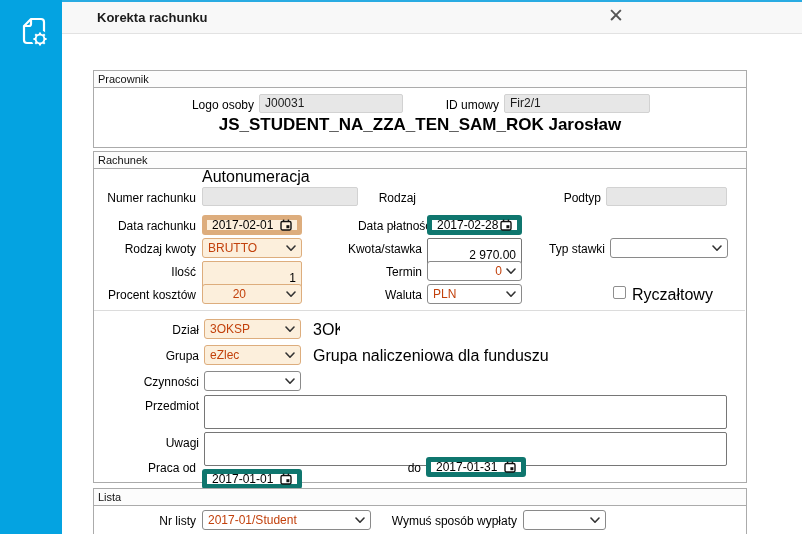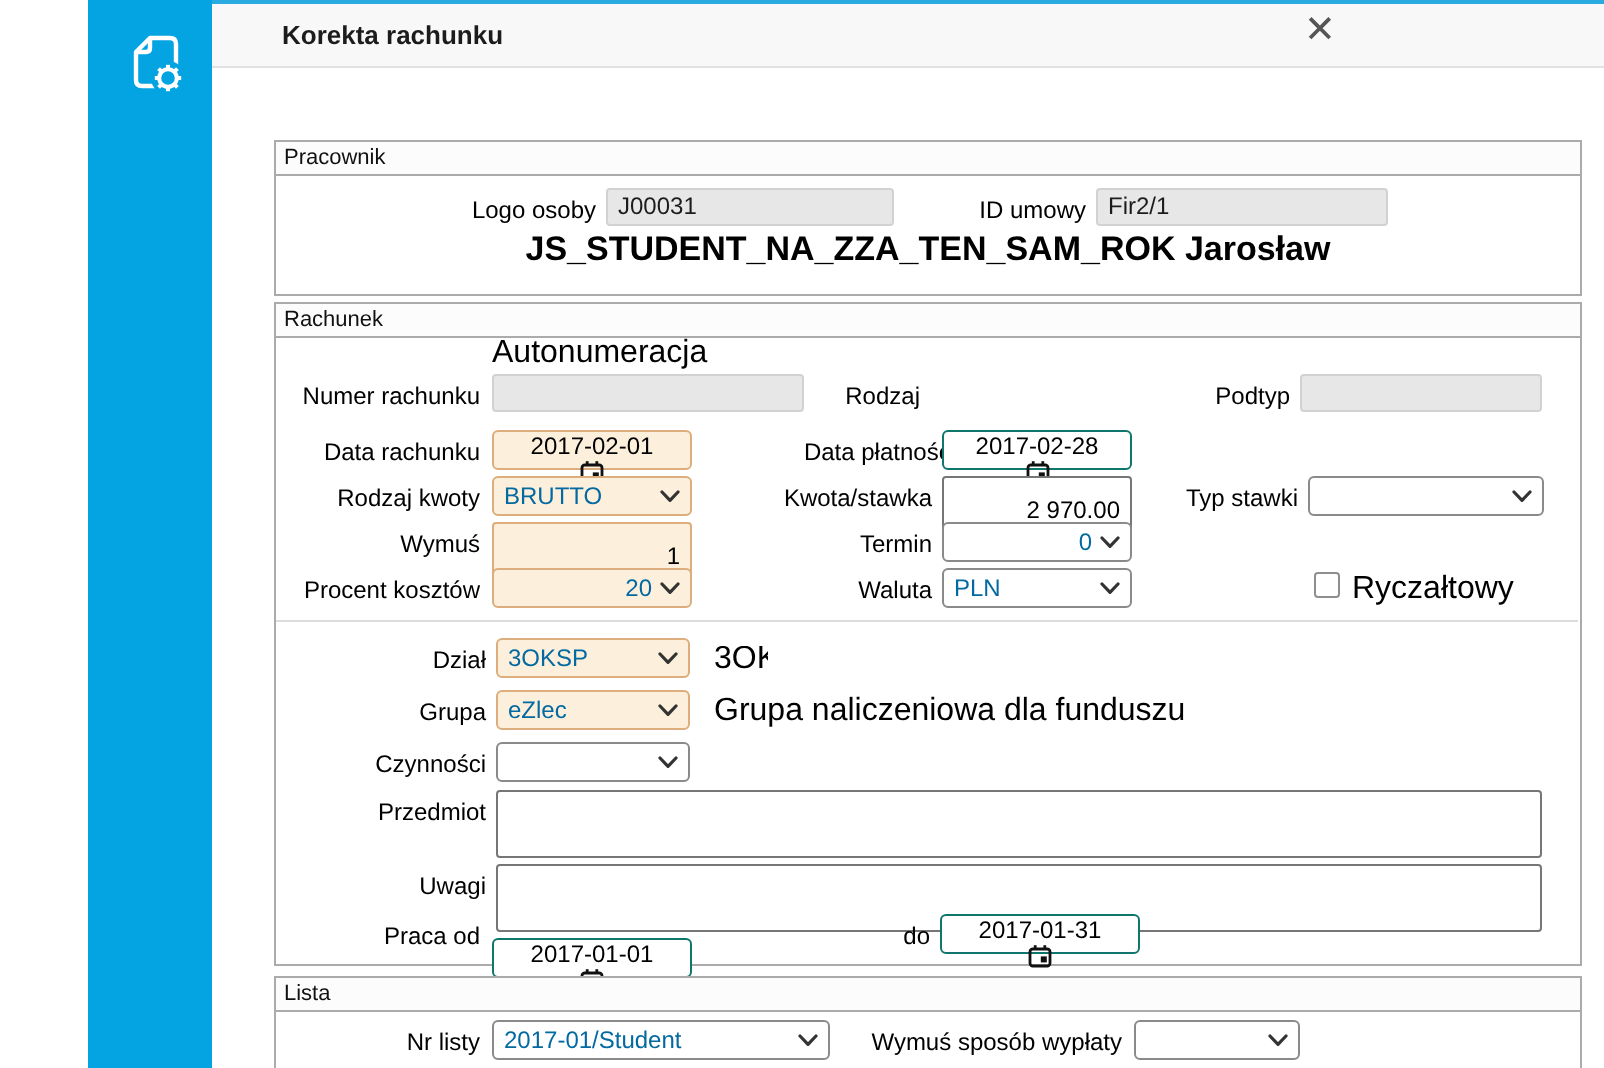--- a/index.html
+++ b/index.html
@@ -1,18 +1,18 @@
 <!DOCTYPE html>
 <html><head>
 <meta charset="utf-8">
 <style>
   * { margin:0; padding:0; box-sizing:border-box; }
   html,body { width:802px; height:534px; overflow:hidden;
               font-family:"Liberation Sans", sans-serif; background:#fff; }
-  .screen { position:relative; width:642px; height:534px; background:#fff;margin-left:44px; }
+  .screen { position:relative; width:642px; height:534px; background:#fff; }
 
   
   .sidebar { position:absolute; left:0; top:0; width:62px; height:534px; }
   .sidebar .app-icon { position:absolute; left:12px; top:12px; }
 
   
   .topline { position:absolute; left:62px; top:0; width:740px; height:2px; }
   .dlg-header { position:absolute; left:62px; top:2px; width:740px; height:32px;
                 background:#f8f8f8; border-bottom:1px solid #e2e2e2; }
   .dlg-title { position:absolute; left:35px; top:0; line-height:32px;
@@ -29,29 +29,29 @@
   .lbl { position:absolute; font-size:12px; color:#000; text-align:right; line-height:14px; }
   .txt { position:absolute; font-size:16px; color:#000; line-height:14px; }
   .ro { position:absolute; background:#e7e7e7; border:1px solid #d2d2d2; border-radius:2px;
         font-size:12px; color:#1c1c1c; padding:0 5px; height:19px; line-height:17px; }
   input.wht { position:absolute; background:#fff; border:1px solid #767676; border-radius:2px;
         font-size:12px; color:#000; padding:16px 5px; height:20px; }
   .r { text-align:right; }
 
   .pick { position:absolute; height:20px; border:1px solid #8a8a8a; border-radius:3px;
           background:#fff; display:flex; align-items:center; padding:0 5px;
-          font-size:12px; color:#0369a1; cursor:default; }
+          font-size:12px; color:#c2410c; cursor:default; }
   .pick.hl, input.hl { background:#fcefdc; border-color:#ddad7d; }
   .pick .val { flex:1; white-space:nowrap; overflow:hidden; }
   .pick .val.r { text-align:right; padding-right:4px; }
   .pick svg, .datebox svg { flex:none; }
 
-  .datebox { position:absolute; height:20px; border:1px solid #0f766e; border-radius:3px;
+  .datebox { position:absolute; height:20px; border:5px solid #0f766e; border-radius:3px;
              background:#fff; display:flex; align-items:center; padding:0 5px;
-             font-size:12px; color:#000;flex-direction:column; }
+             font-size:12px; color:#000; }
   .datebox .val { flex:1; }
   .datebox.hl { background:#fcefdc; border-color:#ddad7d; }
 
   .person-name { position:absolute; left:93px; top:115px; width:654px; text-align:center;
                  font-size:17px; font-weight:bold; color:#000; }
 
   .divider { position:absolute; left:94px; top:310px; width:651px; height:1px; background:#dcdcdc; }
 
   textarea.area { position:absolute; background:#fff; border:1px solid #767676; border-radius:2px;
                   resize:none; font-size:12px; font-family:"Liberation Sans", sans-serif; padding:2px 4px; }
@@ -152,32 +152,32 @@
   <div class="lbl" style="left:335px; top:242px; width:87px;">Kwota/stawka</div>
   <input class="wht r" style="left: 427px; top: 238px; width: 95px;" value="2 970.00">
   <div class="lbl" style="left:530px; top:242px; width:75px;">Typ stawki</div>
   <div class="pick" style="left:610px; top:238px; width:118px;">
     <span class="val"></span>
     <svg width="10" height="7">
         <use href="#chev"></use>
       </svg>
   </div>
 
-  <div class="lbl" style="left:88px; top:265px; width:108px;">Wymuś</div>
+  <div class="lbl" style="left:88px; top:265px; width:108px;">Ilość</div>
   <input class="wht hl r" style="left: 202px; top: 261px; width: 100px;" value="1">
   <div class="lbl" style="left:335px; top:265px; width:87px;">Termin</div>
   <div class="pick" style="left:427px; top:261px; width:95px;">
     <span class="val r">0</span>
     <svg width="10" height="7">
         <use href="#chev"></use>
       </svg>
   </div>
 
   <div class="lbl" style="left:88px; top:288px; width:108px;">Procent kosztów</div>
-  <div class="pick hl" style="left:202px; top:284px; width:100px;">
+  <div class="pick hl" style="left:202px; top:284px; width:100px;gap:36px;">
     <span class="val r">20</span>
     <svg width="10" height="7">
         <use href="#chev"></use>
       </svg>
   </div>
   <div class="lbl" style="left:335px; top:288px; width:87px;">Waluta</div>
   <div class="pick" style="left:427px; top:284px; width:95px;">
     <span class="val">PLN</span>
     <svg width="10" height="7">
         <use href="#chev"></use>

